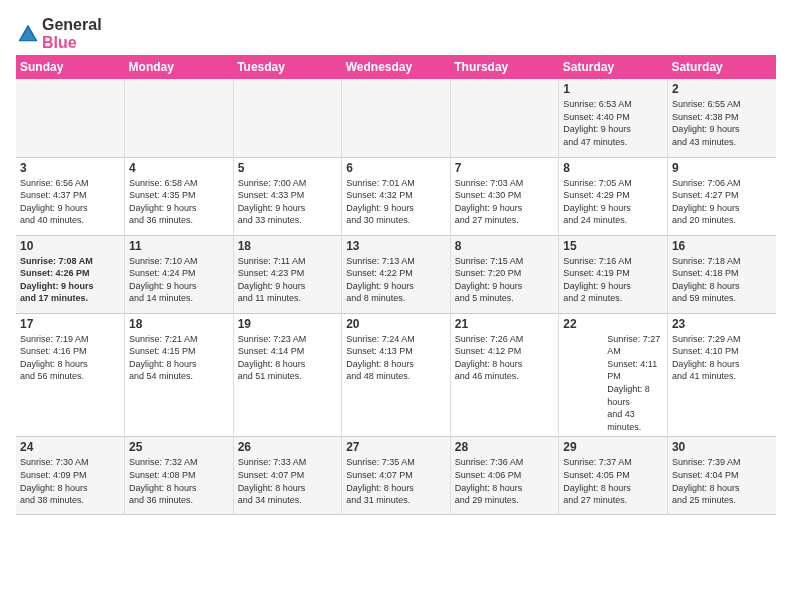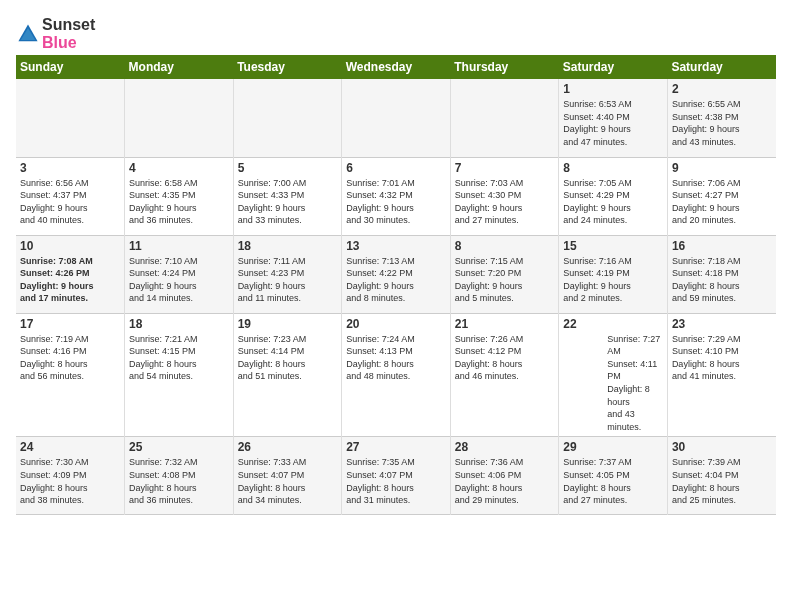--- a/index.html
+++ b/index.html
@@ -42,21 +42,21 @@
     .subtitle {
       font-size: 15px;
       color: #555;
     }
     table {
       width: 100%;
       border-collapse: collapse;
       table-layout: fixed;
     }
     thead tr th {
-      background-color: #4d7c0f;
+      background-color: #ec4899;
       color: #fff;
       font-size: 12px;
       padding: 5px 4px;
       text-align: left;
       font-weight: bold;
     }
     tbody tr {
       border-bottom: 1px solid #ccc;
     }
     tbody tr:nth-child(odd) {
@@ -90,21 +90,21 @@
 <body>
 
 <div class="container">
   <div class="header-row">
     <div class="logo">
       <svg class="logo-icon" viewBox="0 0 40 40">
         <polygon points="20,4 36,32 4,32" fill="#1a6eb5"></polygon>
         <polygon points="20,10 32,30 8,30" fill="#4a9fd4" opacity="0.5"></polygon>
       </svg>
       <div>
-        <div style="font-size:16px;font-weight:bold;color:#333;line-height:1.1;">Sunset</div>
+        <div style="font-size:16px;font-weight:bold;color:#333;line-height:1.1;">General</div>
         <div style="font-size:16px;font-weight:bold;color:#ec4899;line-height:1.1;">Blue</div>
       </div>
     </div>
     <div class="title-block">
       <div class="month-title"></div>
       <div class="subtitle"></div>
     </div>
   </div>
 
   <table>

